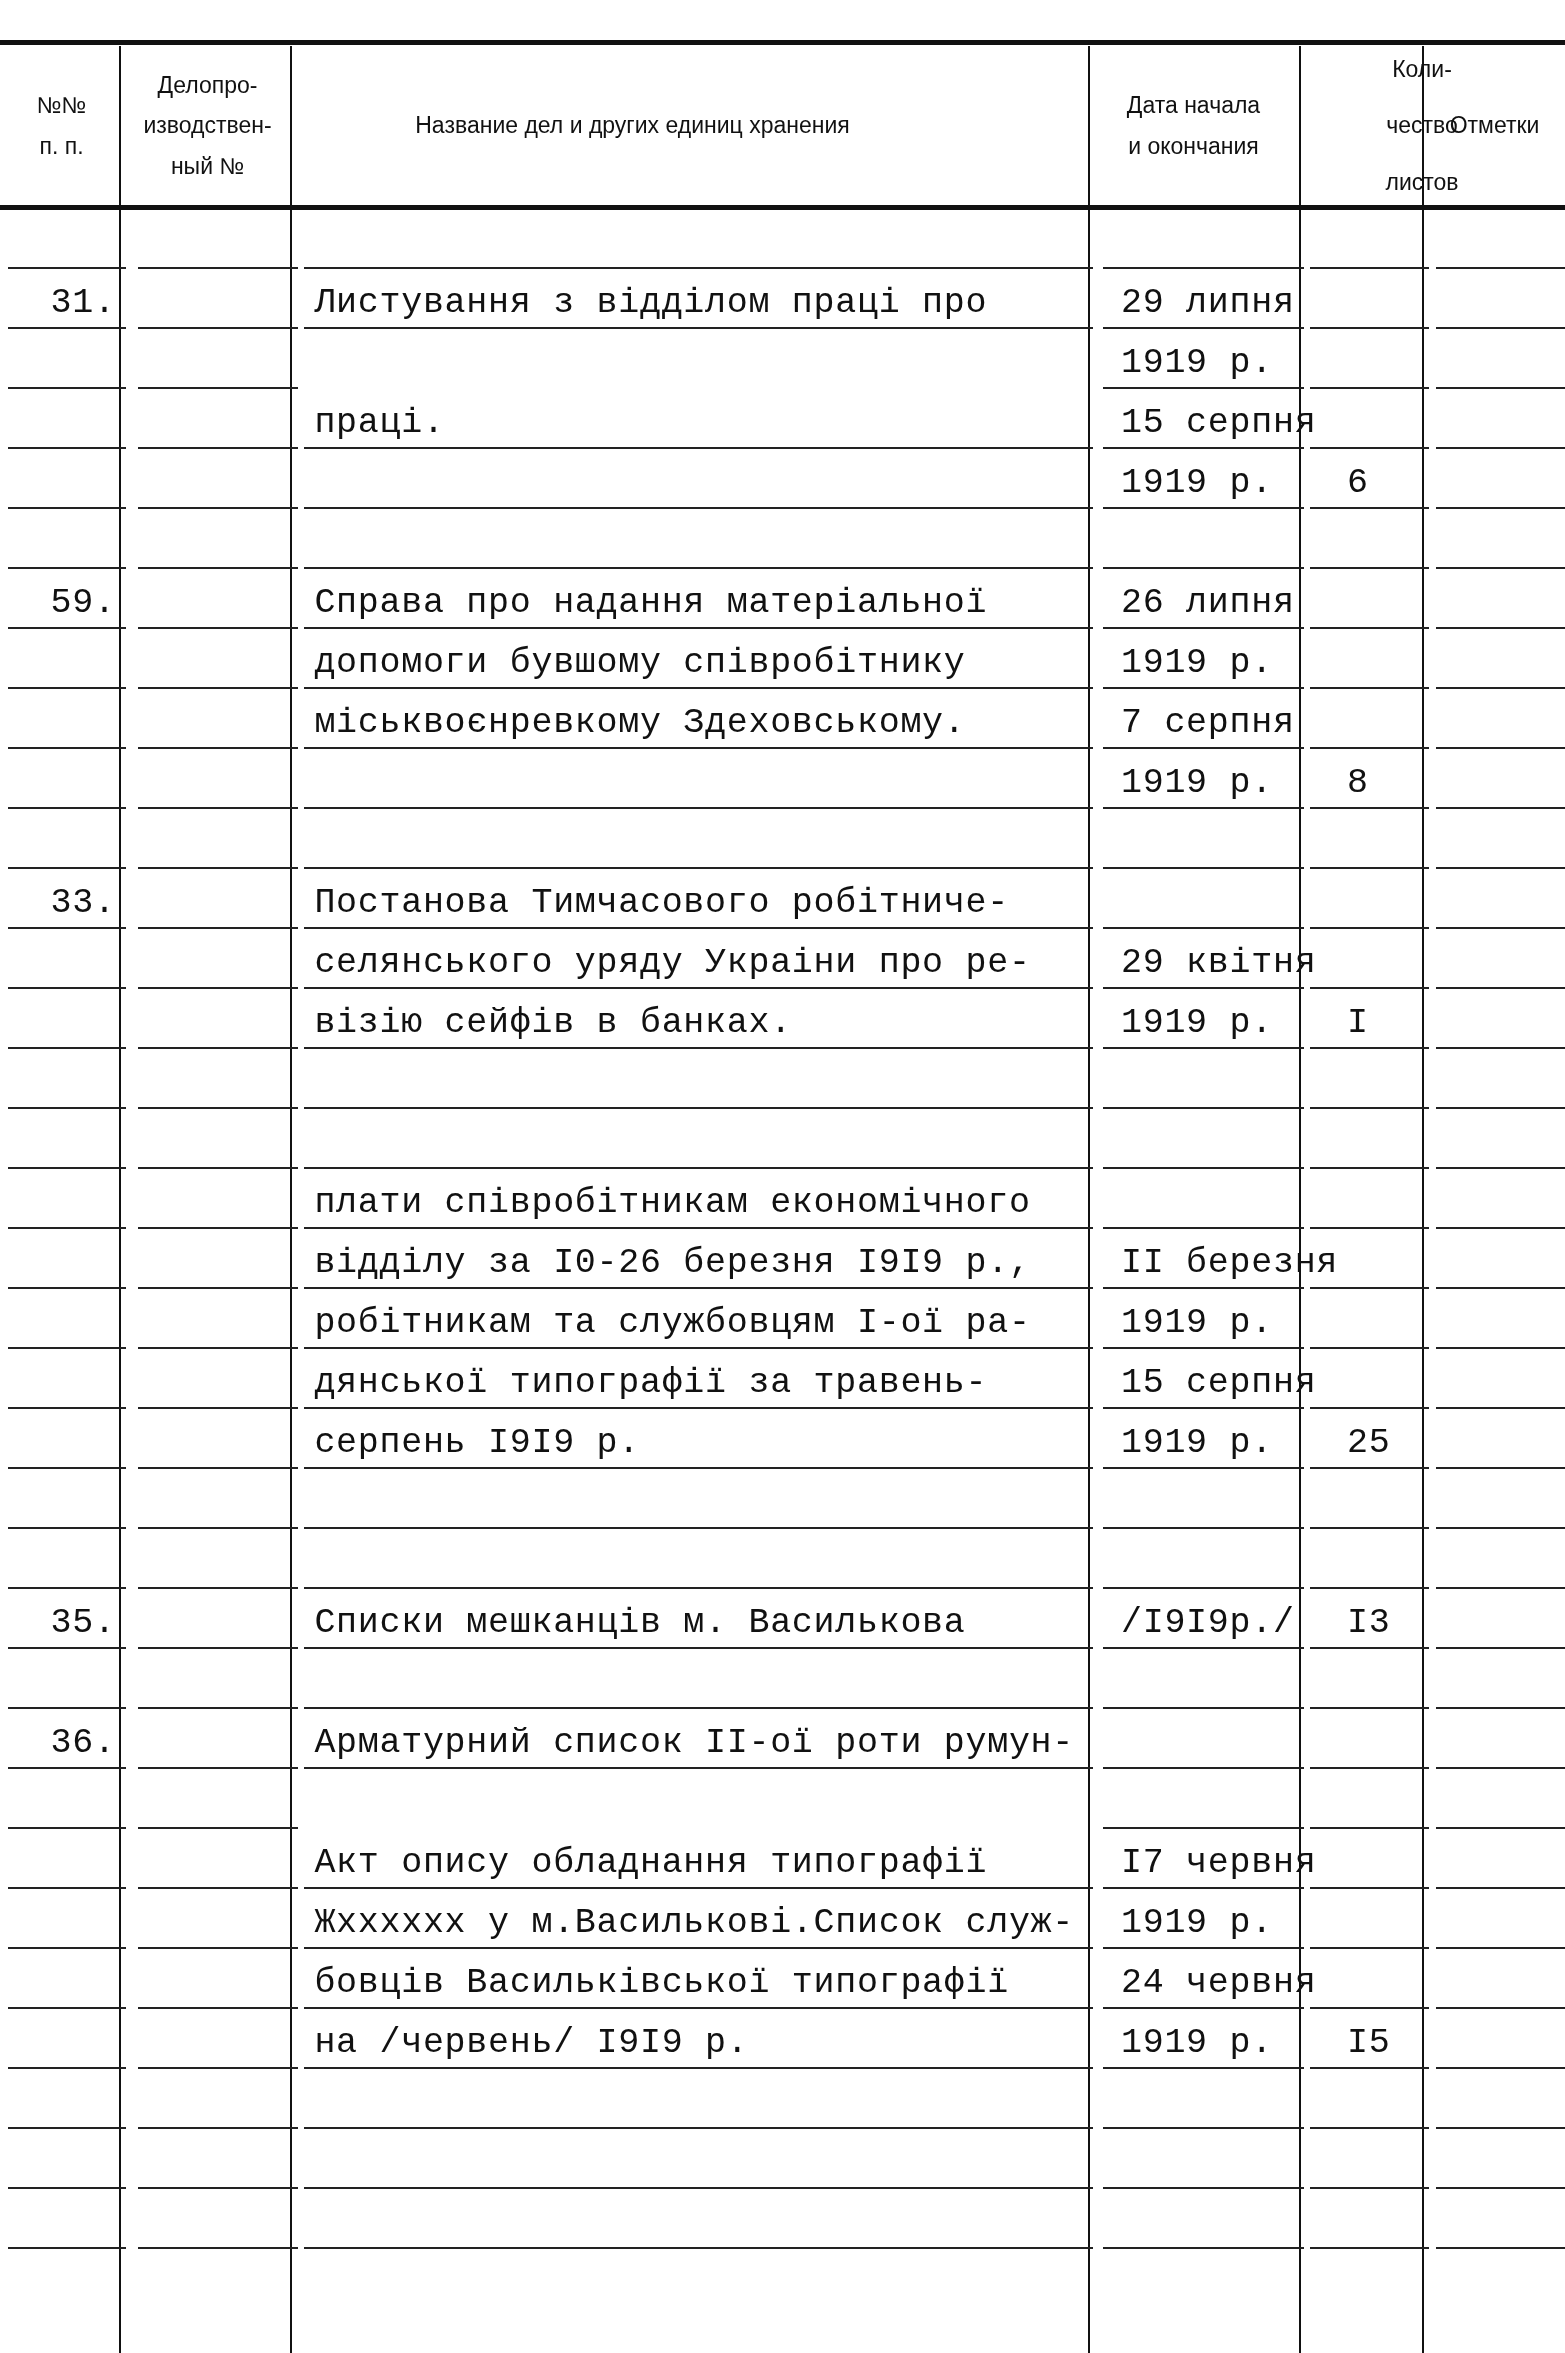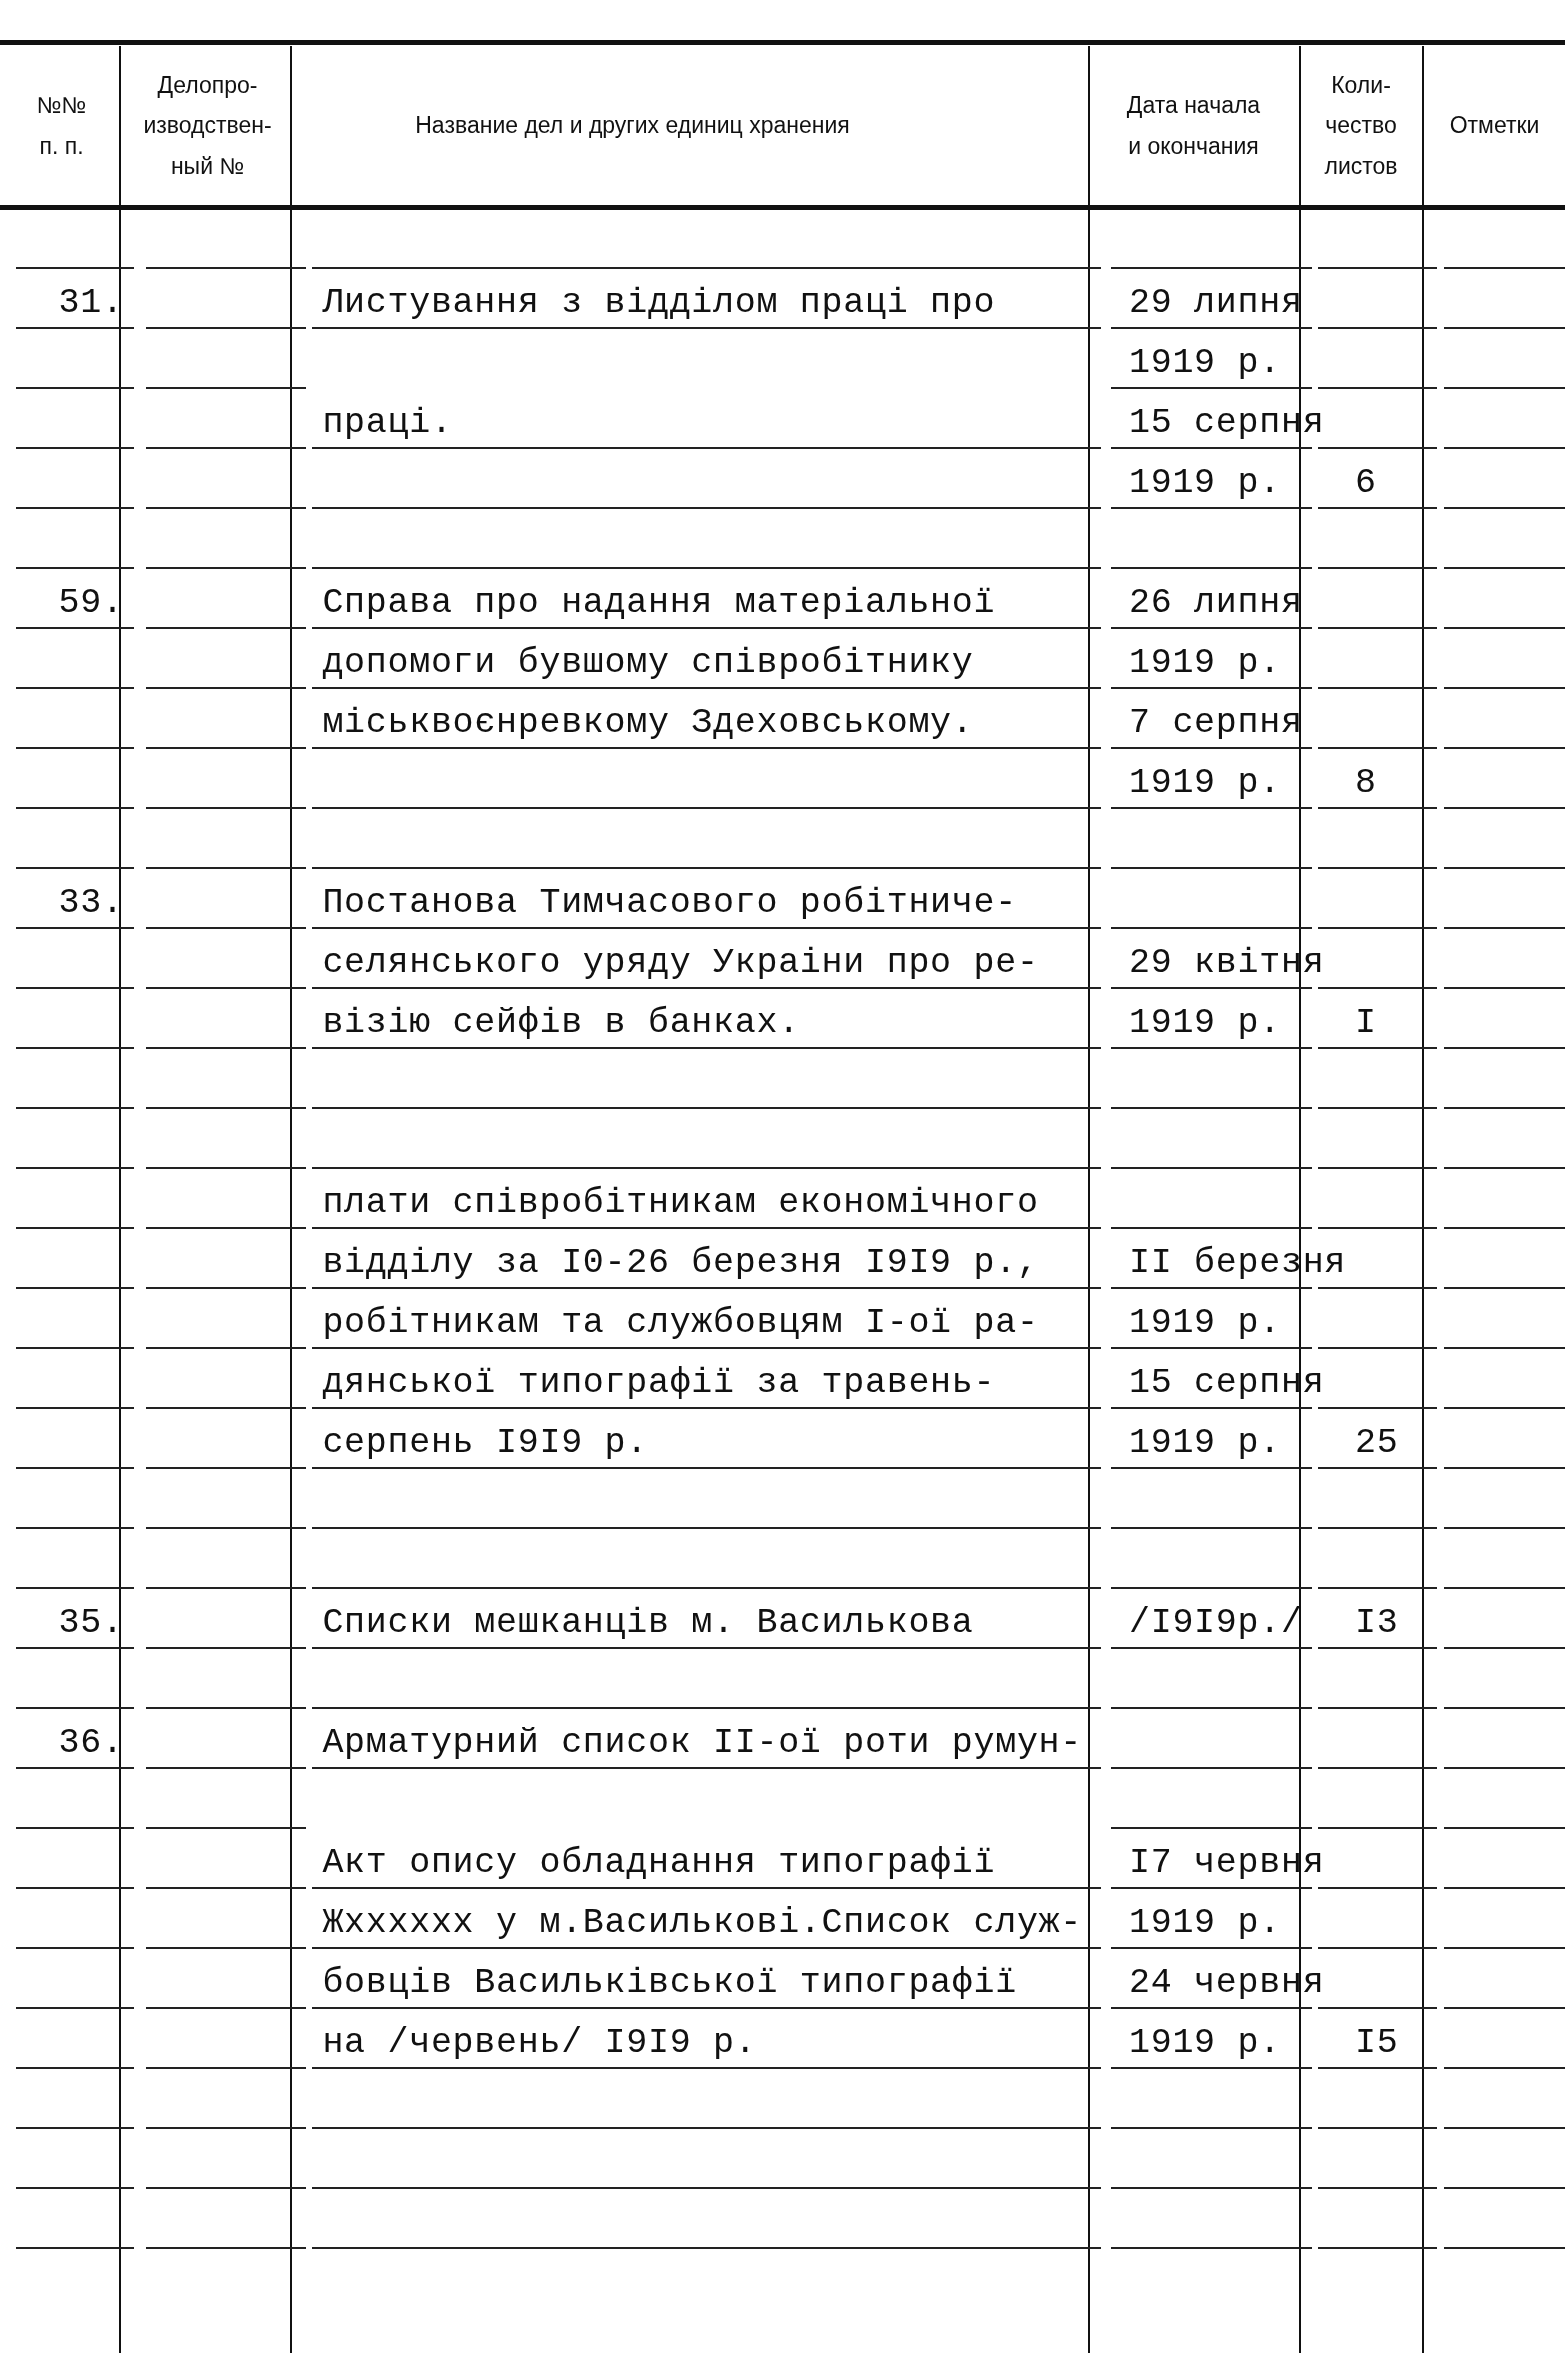--- a/index.html
+++ b/index.html
@@ -2,21 +2,21 @@
 <html style="font-size:12px"><head>
 <meta charset="utf-8">
 <style>
   html, body { margin: 0; padding: 0; background: #ffffff; }
   body { width: 1565px; height: 2354px; position: relative; overflow: hidden; font-family: "Liberation Serif", serif; color: #111; }
   .topline { position: absolute; left: 0; width: 1565px; top: 40px; height: 5.2px; background: #111; }
   .headline { position: absolute; left: 0; width: 1565px; top: 205px; height: 5.2px; background: #111; }
   .vline { position: absolute; top: 46px; bottom: 0; width: 2.2px; background: #111; }
   .hdr { position: absolute; top: 46px; height: 159px; display: flex; flex-direction: column; justify-content: center; align-items: center; text-align: center; font-family: "Liberation Sans", sans-serif; font-size: 23px; line-height: 1.75; font-stretch: condensed; }
   .hdr span { display: block; }
-  .rows { position: absolute; left: 16px; top: 270px; width: 1451px; }
+  .rows { position: absolute; left: 8px; top: 270px; width: 1451px; }
   .row { position: relative; height: 60px; }
   .cell { position: absolute; top: 0; height: 60px; border-bottom: 2.2px solid #222; box-sizing: border-box; }
   .txt { position: absolute; bottom: 6px; white-space: nowrap; font-family: "Liberation Mono", monospace; font-size: 35px; letter-spacing: 0.7px; line-height: 1; }
   .c-num { left: 0; width: 118px; }
   .c-del { left: 130px; width: 160px; }
   .c-name { left: 296px; width: 789px; }
   .c-date { left: 1095px; width: 201px; }
   .c-qty { left: 1302px; width: 119px; }
   .c-note { left: 1428px; width: 137px; }
   .num-txt { right: 10.4px; }
@@ -38,21 +38,21 @@
   <span>изводствен-</span>
   <span>ный №</span>
 </div>
 <div class="hdr" style="left:292px;width:681px;">
   <span>Название дел и других единиц хранения</span>
 </div>
 <div class="hdr" style="left:1090px;width:207px;">
   <span>Дата начала</span>
   <span>и окончания</span>
 </div>
-<div class="hdr" style="left:1299px;width:124px;">
+<div class="hdr" style="left:1360px;width:124px;gap:16px;">
   <span>Коли-</span>
   <span>чество</span>
   <span>листов</span>
 </div>
 <div class="hdr" style="left:1424px;width:141px;">
   <span>Отметки</span>
 </div>
 
 <div class="headline"></div>
 

